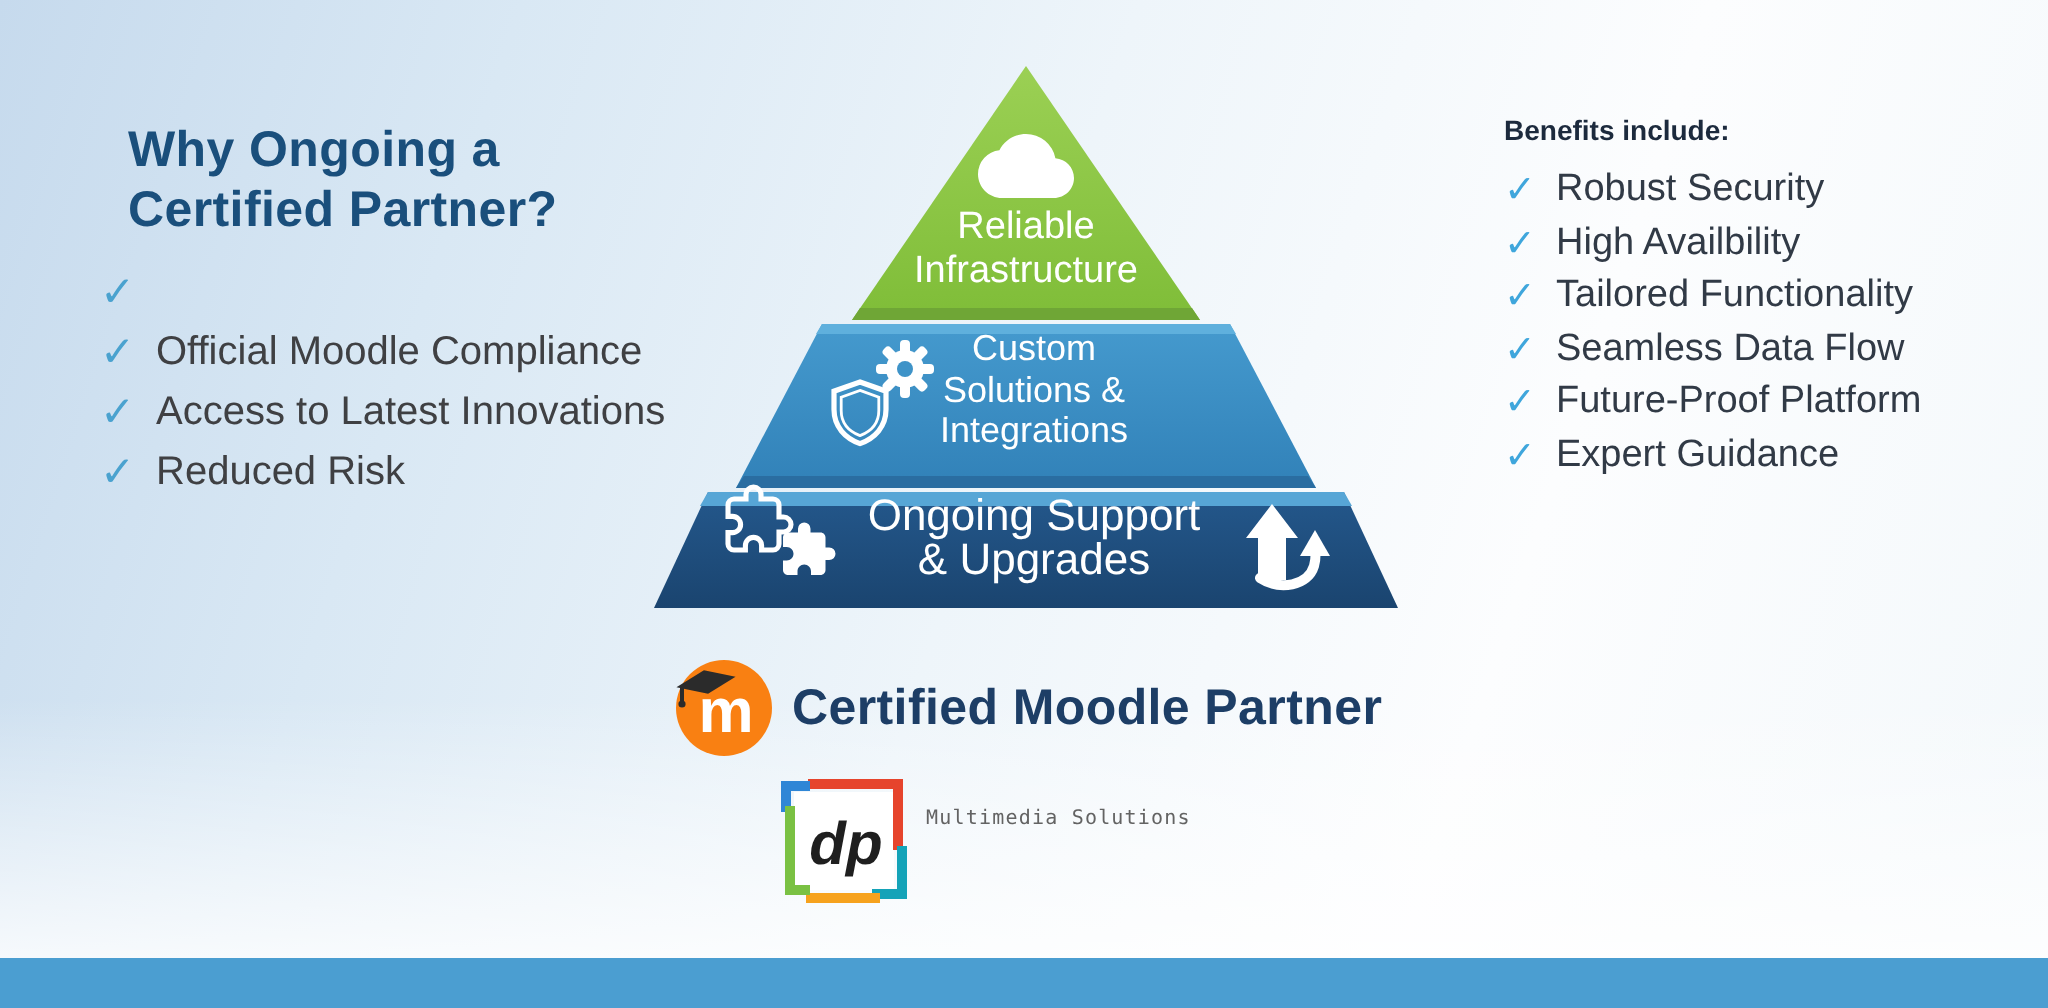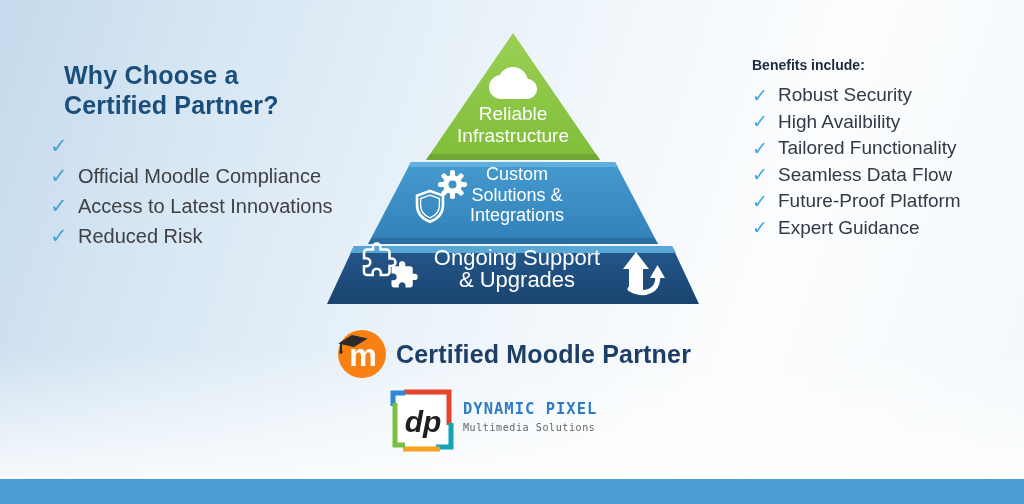--- a/index.html
+++ b/index.html
@@ -46,21 +46,21 @@
     letter-spacing:.6px; margin-top:4px; }
 </style>
 </head>
 <body>
 
 <div class="canvas">
 
   <div class="sheen"></div>
 
   <div class="left-heading">
-    <div>Why Choose a</div>
+    <div>Why Ongoing a</div>
     <div>Certified Partner?</div>
   </div>
 
   <div class="left-list">
     <div class="benefit-row">
       <span class="check">✓</span>
     </div>
     <div class="benefit-row">
       <span class="check">✓</span>
       <span>Official Moodle Compliance</span>
@@ -194,18 +194,17 @@
   <svg class="dp-logo" viewBox="0 0 64 63" aria-hidden="true">
     <rect x="7" y="7" width="50" height="49" fill="#ffffff"></rect>
     <path d="M14 3H59V36" stroke="#e6442c" stroke-width="5" fill="none"></path>
     <path d="M3 17V4h12" stroke="#2f86d6" stroke-width="5" fill="none"></path>
     <path d="M61 34v24H46" stroke="#14a3b8" stroke-width="5" fill="none"></path>
     <path d="M50 60H13" stroke="#f6a21d" stroke-width="5" fill="none"></path>
     <path d="M5 14v42h10" stroke="#7ac143" stroke-width="5" fill="none"></path>
     <text x="33" y="43" font-family="Liberation Sans, sans-serif" font-size="30" font-weight="bold" font-style="italic" fill="#1f1f1f" text-anchor="middle">dp</text>
   </svg>
   <div class="brand-text">
-    <div class="brand-name">DYNAMIC PIXEL</div>
     <div class="brand-sub">Multimedia Solutions</div>
   </div>
 
   <div class="footer-band"></div>
 </div>
 
 </body></html>

